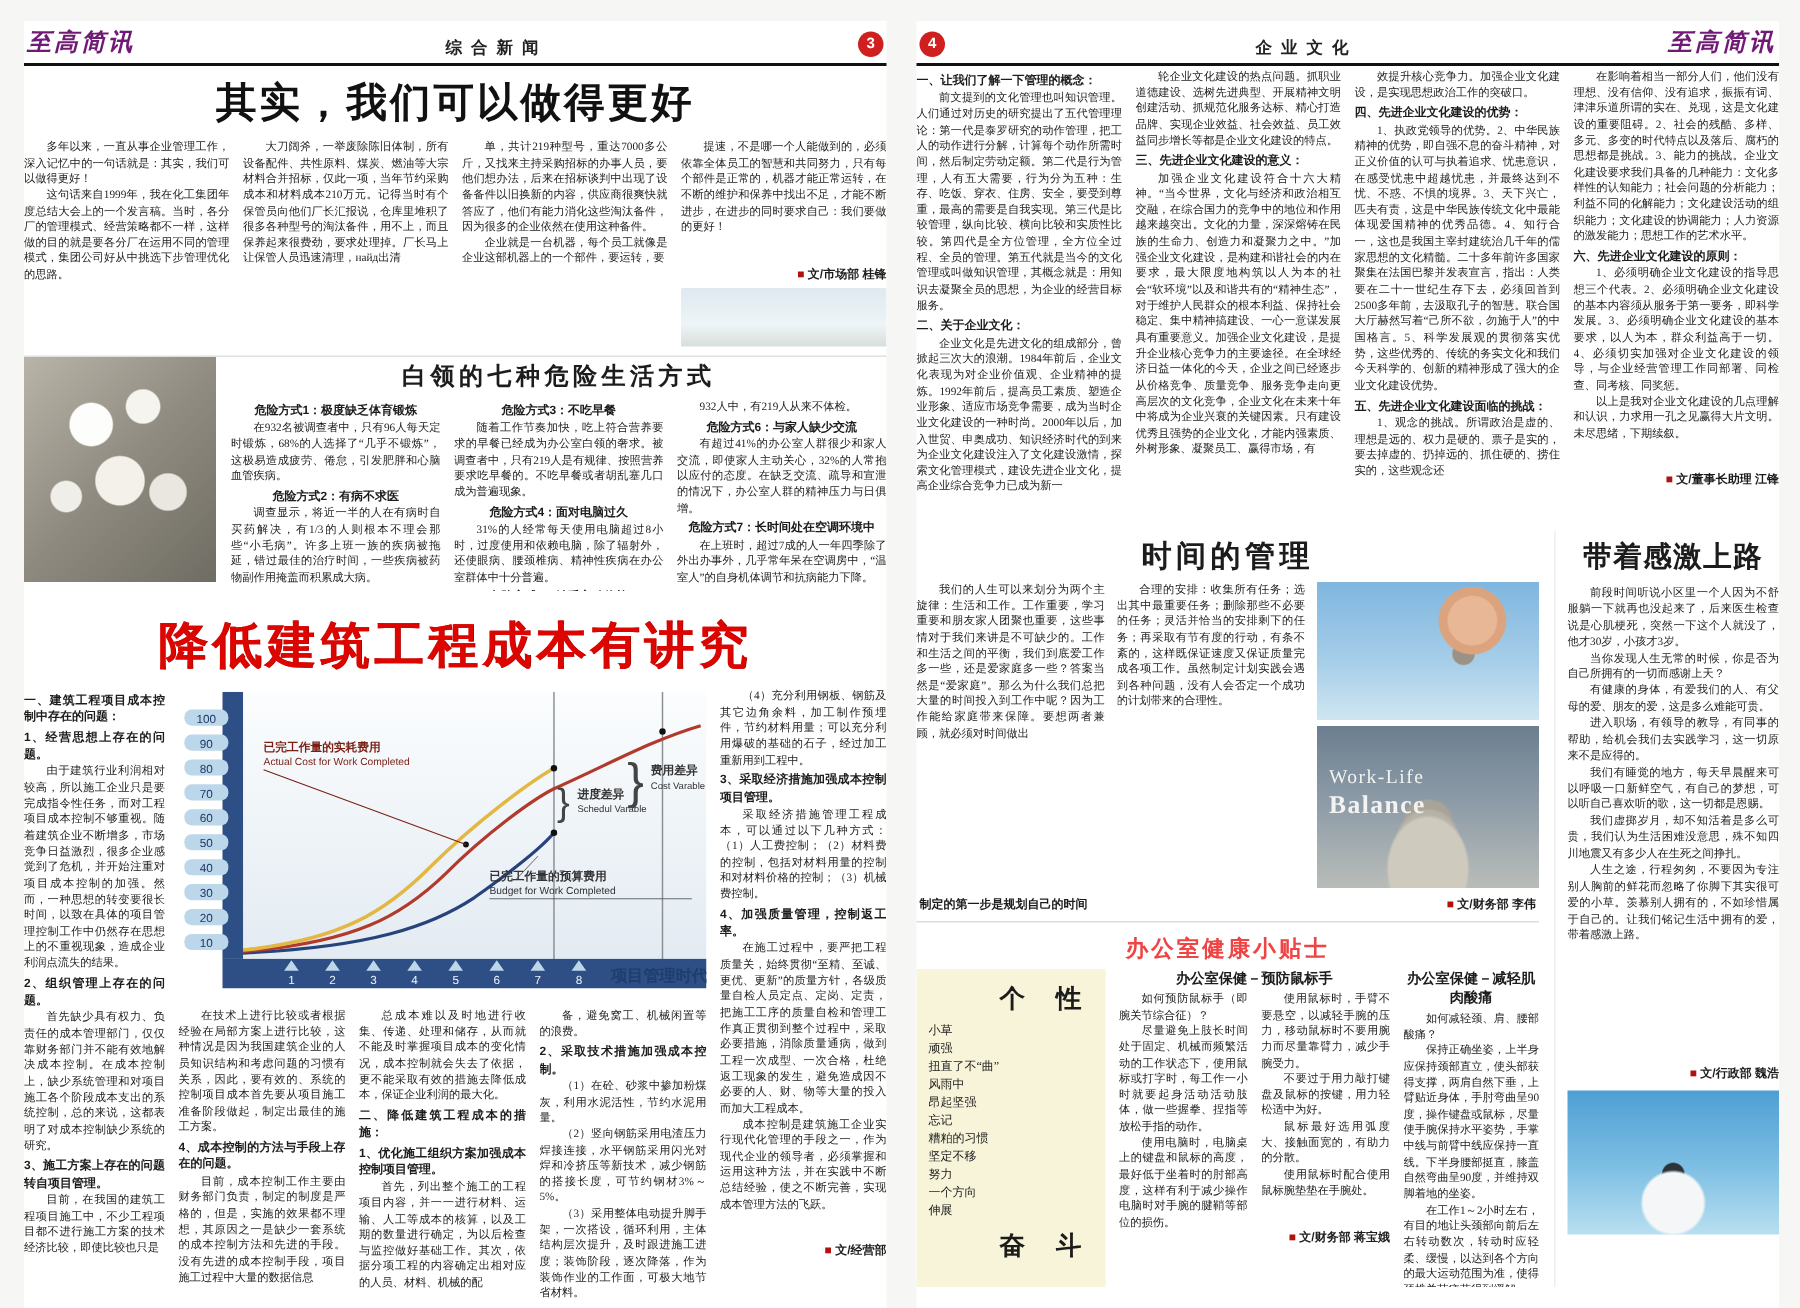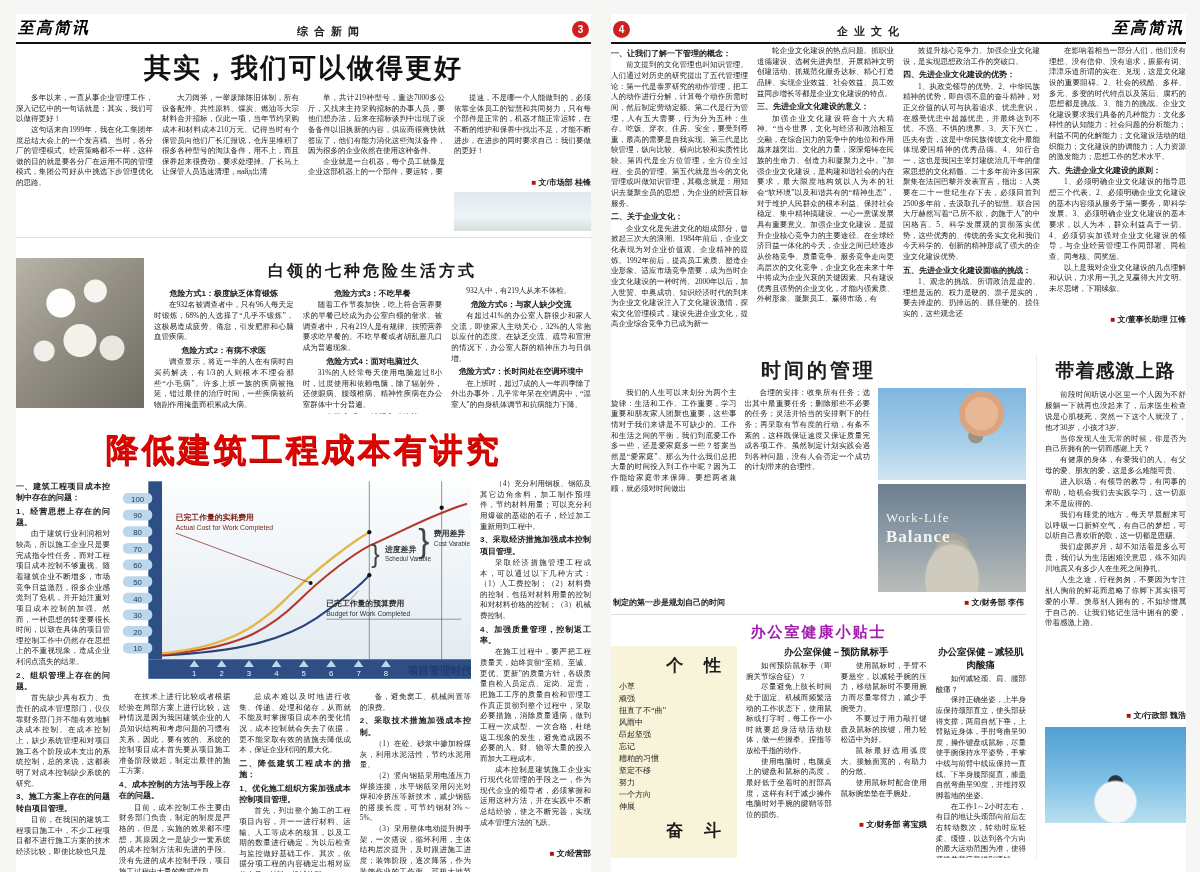--- a/index.html
+++ b/index.html
@@ -6,21 +6,21 @@
   html,body { background:#f6f6f4; }
   body { width:1200px; height:872px; overflow:hidden;
          font-family:"Liberation Serif","DejaVu Serif",serif; color:#1c1c1c; }
   .spread { display:flex; gap:20px; padding:14px 14px 8px 16px; }
   .page { width:576px; background:#fff; position:relative; }
 
   
   .phead { display:flex; align-items:flex-end; justify-content:space-between;
            border-bottom:2px solid #111; padding:4px 2px 3px 2px; height:30px; }
   .masthead { font-family:"Liberation Serif",serif; font-style:italic; font-weight:bold;
-              color:#000000; font-size:16px; letter-spacing:2px; }
+              color:#701a75; font-size:16px; letter-spacing:2px; }
   .sect { font-size:11px; letter-spacing:6px; color:#222; font-weight:bold; }
   .pnum { width:17px; height:17px; border-radius:50%; background:#cf1f1f; color:#fff;
           font-family:"Liberation Sans",sans-serif; font-size:10px; font-weight:bold;
           display:flex; align-items:center; justify-content:center; margin-bottom:1px; }
 
   
   article { position:relative; }
   h1.big { text-align:center; font-family:"Liberation Sans",sans-serif; font-weight:900;
            color:#111; font-size:27px; letter-spacing:2px; padding:6px 0 5px; }
   h1.red { color:#dc0500; font-size:33px; letter-spacing:3px; padding:8px 0 6px;
@@ -33,21 +33,21 @@
   .blk.h { font-weight:bold; font-size:8px; margin:2px 0 1px; font-family:"Liberation Sans",sans-serif; }
   .ctr .blk.h { text-align:center; }
   .byline { text-align:right; font-size:8px; font-weight:bold; margin-top:20px;
             font-family:"Liberation Sans",sans-serif; }
   .byline::before { content:"■ "; color:#b01111; }
 
   
   .a1 .cols { height:138px; margin-top:2px; }
   .photo-mini { margin-top:4px; height:44px; border-radius:1px;
       background:linear-gradient(180deg,#dfe9f0 0%,#eef4f7 55%,#cfd8d2 100%); }
-  .a2 { margin-top:6px; border-top:1px solid #e0e0e0; padding-top:20px; }
+  .a2 { margin-top:6px; border-top:1px solid #e0e0e0; padding-top:0; }
   .a2-flex { display:flex; gap:10px; }
   .flower { width:128px; height:150px; flex:none;
       background:radial-gradient(circle at 35% 30%, #fdfdfb 0 14px, transparent 15px),
                  radial-gradient(circle at 62% 22%, #f6f4ee 0 11px, transparent 12px),
                  radial-gradient(circle at 50% 55%, #f3f1ea 0 16px, transparent 17px),
                  radial-gradient(circle at 22% 62%, #efeee8 0 10px, transparent 11px),
                  radial-gradient(circle at 75% 60%, #e9e7e0 0 12px, transparent 13px),
                  linear-gradient(135deg,#b9b4a8 0%,#8f8b80 50%,#6f6c63 100%); }
   .a2 .cols { height:128px; }
   .a3 { margin-top:6px; }
@@ -79,21 +79,21 @@
       background:radial-gradient(ellipse at 50% 88%, #cfcabe 0 26px, transparent 28px),
                  radial-gradient(ellipse at 50% 72%, #b7b2a6 0 20px, transparent 22px),
                  radial-gradient(ellipse at 50% 58%, #a9a49a 0 15px, transparent 17px),
                  linear-gradient(180deg,#6c7f90 0%,#8b9aa6 45%,#b9bdb9 100%); }
   .stones-cap { position:absolute; left:8px; top:26px; color:#f3f4f2; font-size:13px;
       font-family:"Liberation Serif",serif; line-height:1.25; letter-spacing:1px; }
   .b2-foot { display:flex; justify-content:space-between; align-items:center;
       border-bottom:1px solid #ddd; padding:5px 2px 6px; font-size:8px; }
   .b2-foot .lead { font-weight:bold; }
   .health { margin-top:6px; }
-  .health-title { text-align:center; color:#a21caf; font-weight:bold; font-size:15px;
+  .health-title { text-align:center; color:#ef4444; font-weight:bold; font-size:15px;
       letter-spacing:2px; font-family:"Liberation Sans",sans-serif; padding:2px 0 4px; }
   .health-row { display:flex; gap:9px; height:212px; overflow:hidden; }
   .poembox { width:126px; flex:none; background:#f8f4da; padding:6px 8px; }
   .poem-title { text-align:right; font-weight:bold; font-size:17px; letter-spacing:8px;
       font-family:"Liberation Sans",sans-serif; margin:2px 0 4px; }
   .poem-line { font-size:8px; line-height:1.5; }
   .hsub { flex:1; display:flex; flex-direction:column; }
   .hsub-title { text-align:center; font-weight:bold; font-size:9.5px;
       font-family:"Liberation Sans",sans-serif; margin-bottom:2px; }
   .hsub .cols { flex:1; }

